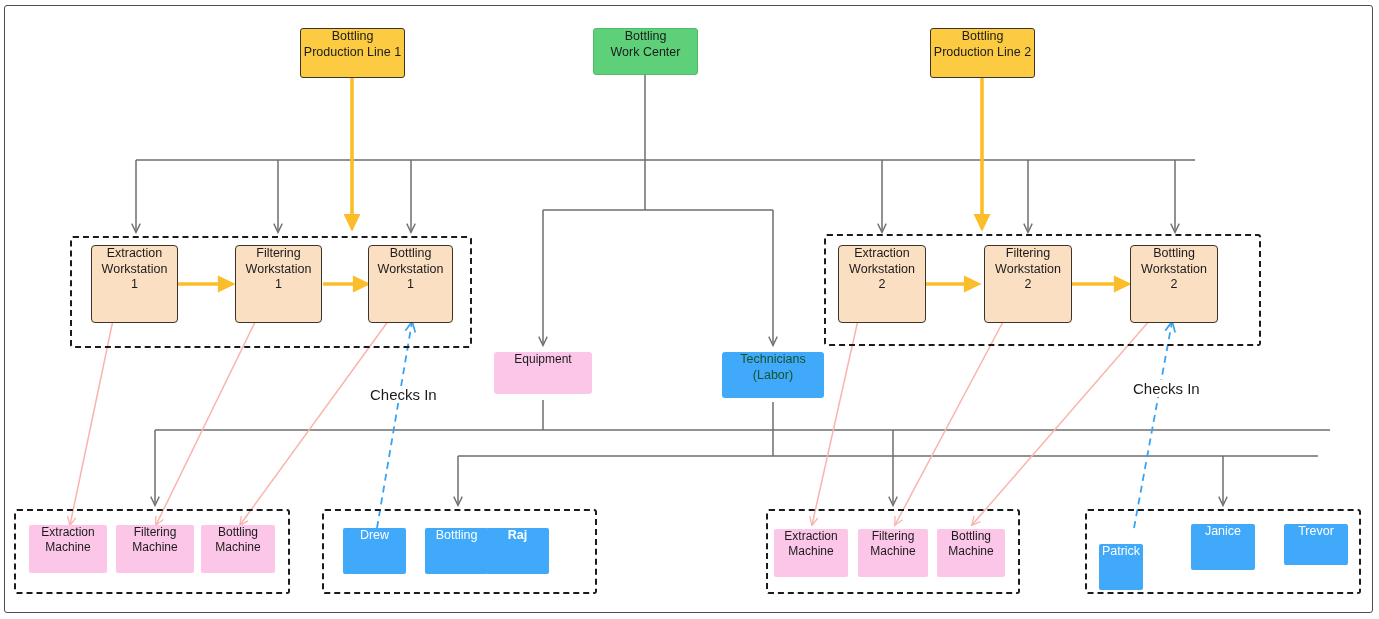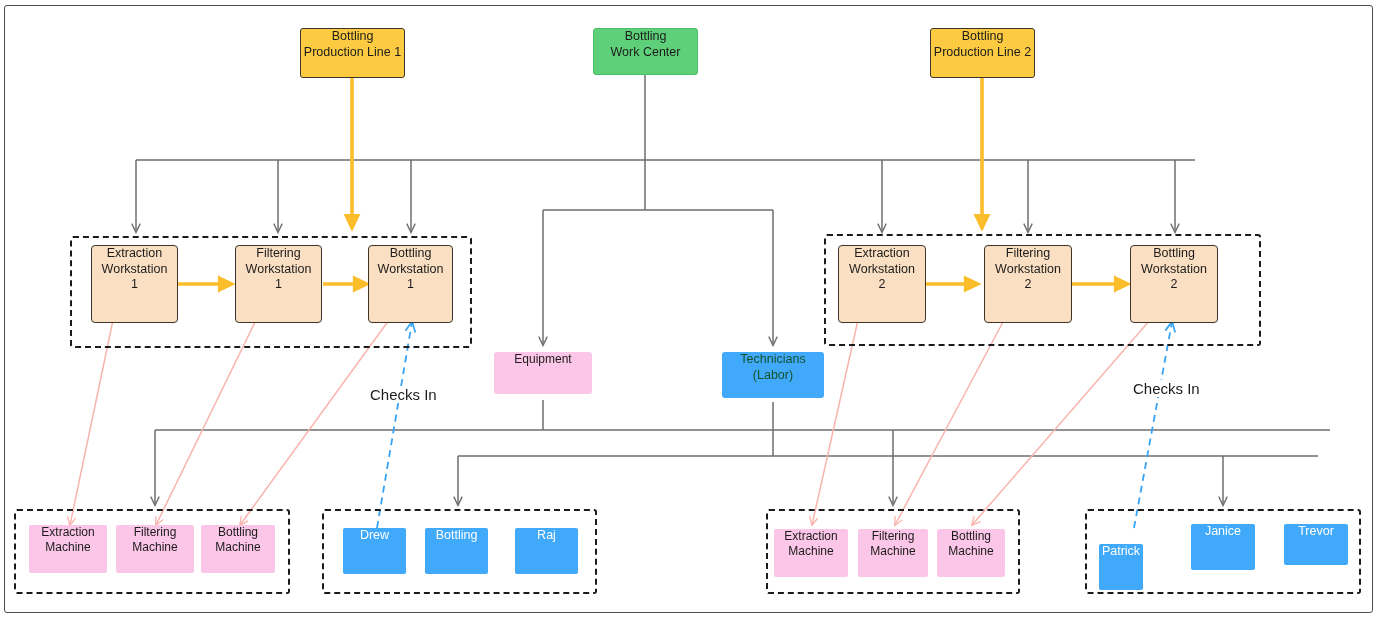--- a/index.html
+++ b/index.html
@@ -162,21 +162,21 @@
 Machine</span>
   </div>
 
   <div class="group" style="left:322px;top:509px;width:275px;height:85px;"></div>
   <div class="node n-person" style="left:343px;top:528px;width:63px;height:46px;">
     <span>Drew</span>
   </div>
   <div class="node n-person" style="left:425px;top:528px;width:63px;height:46px;">
     <span>Bottling</span>
   </div>
-  <div class="node n-person" style="left:515px;top:528px;width:63px;height:46px;">
+  <div class="node n-person" style="left:486px;top:528px;width:63px;height:46px;font-weight:bold;">
     <span>Raj</span>
   </div>
 
   <div class="group" style="left:766px;top:509px;width:254px;height:85px;"></div>
   <div class="node n-machine" style="left:774px;top:529px;width:74px;height:48px;">
     <span>Extraction
 Machine</span>
   </div>
   <div class="node n-machine" style="left:858px;top:529px;width:70px;height:48px;">
     <span>Filtering

